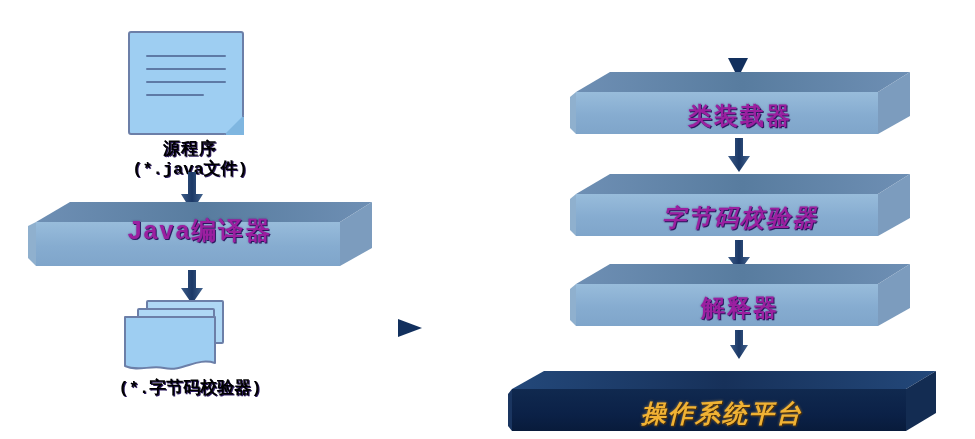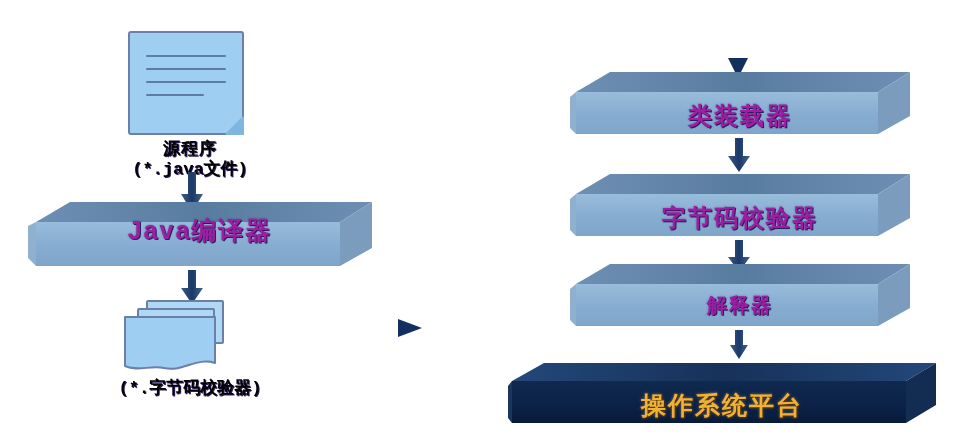--- a/index.html
+++ b/index.html
@@ -221,42 +221,42 @@
     <polygon points="8,0 16,0 16,18 23,18 12,34 1,18 8,18" fill="url(#agA)"></polygon>
   </svg>
 
   <div class="slab light" style="left:570px; top:172px; width:340px; height:68px;">
     <svg class="top" viewBox="0 0 340 68" preserveAspectRatio="none">
       <polygon points="40,2 340,2 308,22 6,22" fill="url(#topA)"></polygon>
       <polygon points="340,2 340,46 308,64 308,22" fill="#7C9CBE"></polygon>
       <polygon points="6,22 308,22 308,64 6,64" fill="url(#faceA)"></polygon>
       <polygon points="6,22 6,64 0,58 0,27" fill="#8FB0CE"></polygon>
     </svg>
-    <div class="label" style="top:30px; font-size:24px; font-family:'Liberation Serif', serif;">字节码校验器</div>
+    <div class="label" style="top:30px; font-size:24px; font-family:'Liberation Serif', serif;font-style:italic;">字节码校验器</div>
   </div>
 
   <svg class="blockarrow" style="left:727px; top:240px;" width="24" height="34" viewBox="0 0 24 34">
     <polygon points="8,0 16,0 16,17 23,17 12,32 1,17 8,17" fill="url(#agA)"></polygon>
   </svg>
 
   <div class="slab light" style="left:570px; top:262px; width:340px; height:68px;">
     <svg class="top" viewBox="0 0 340 68" preserveAspectRatio="none">
       <polygon points="40,2 340,2 308,22 6,22" fill="url(#topA)"></polygon>
       <polygon points="340,2 340,46 308,64 308,22" fill="#7C9CBE"></polygon>
       <polygon points="6,22 308,22 308,64 6,64" fill="url(#faceA)"></polygon>
       <polygon points="6,22 6,64 0,58 0,27" fill="#8FB0CE"></polygon>
     </svg>
-    <div class="label" style="top:30px; font-size:20px; font-family:'Liberation Serif', serif;">解释器</div>
+    <div class="label" style="top:30px; font-size:24px; font-family:'Liberation Serif', serif;">解释器</div>
   </div>
 
   <svg class="blockarrow" style="left:729px; top:330px;" width="20" height="30" viewBox="0 0 20 30">
     <polygon points="6,0 14,0 14,15 19,15 10,29 1,15 6,15" fill="url(#agA)"></polygon>
   </svg>
 
-  <div class="slab dark" style="left:508px; top:361px; width:428px; height:64px;">
+  <div class="slab dark" style="left:508px; top:369px; width:428px; height:64px;font-style:italic;">
     <svg class="top" viewBox="0 0 428 64" preserveAspectRatio="none">
       <defs>
         <linearGradient id="faceD" x1="0" y1="0" x2="0" y2="1">
           <stop offset="0" stop-color="#10294F"></stop>
           <stop offset="0.6" stop-color="#0B2147"></stop>
           <stop offset="1" stop-color="#081B3B"></stop>
         </linearGradient>
         <linearGradient id="topD" x1="0" y1="0" x2="1" y2="0">
           <stop offset="0" stop-color="#23487A"></stop>
           <stop offset="0.5" stop-color="#17315A"></stop>

